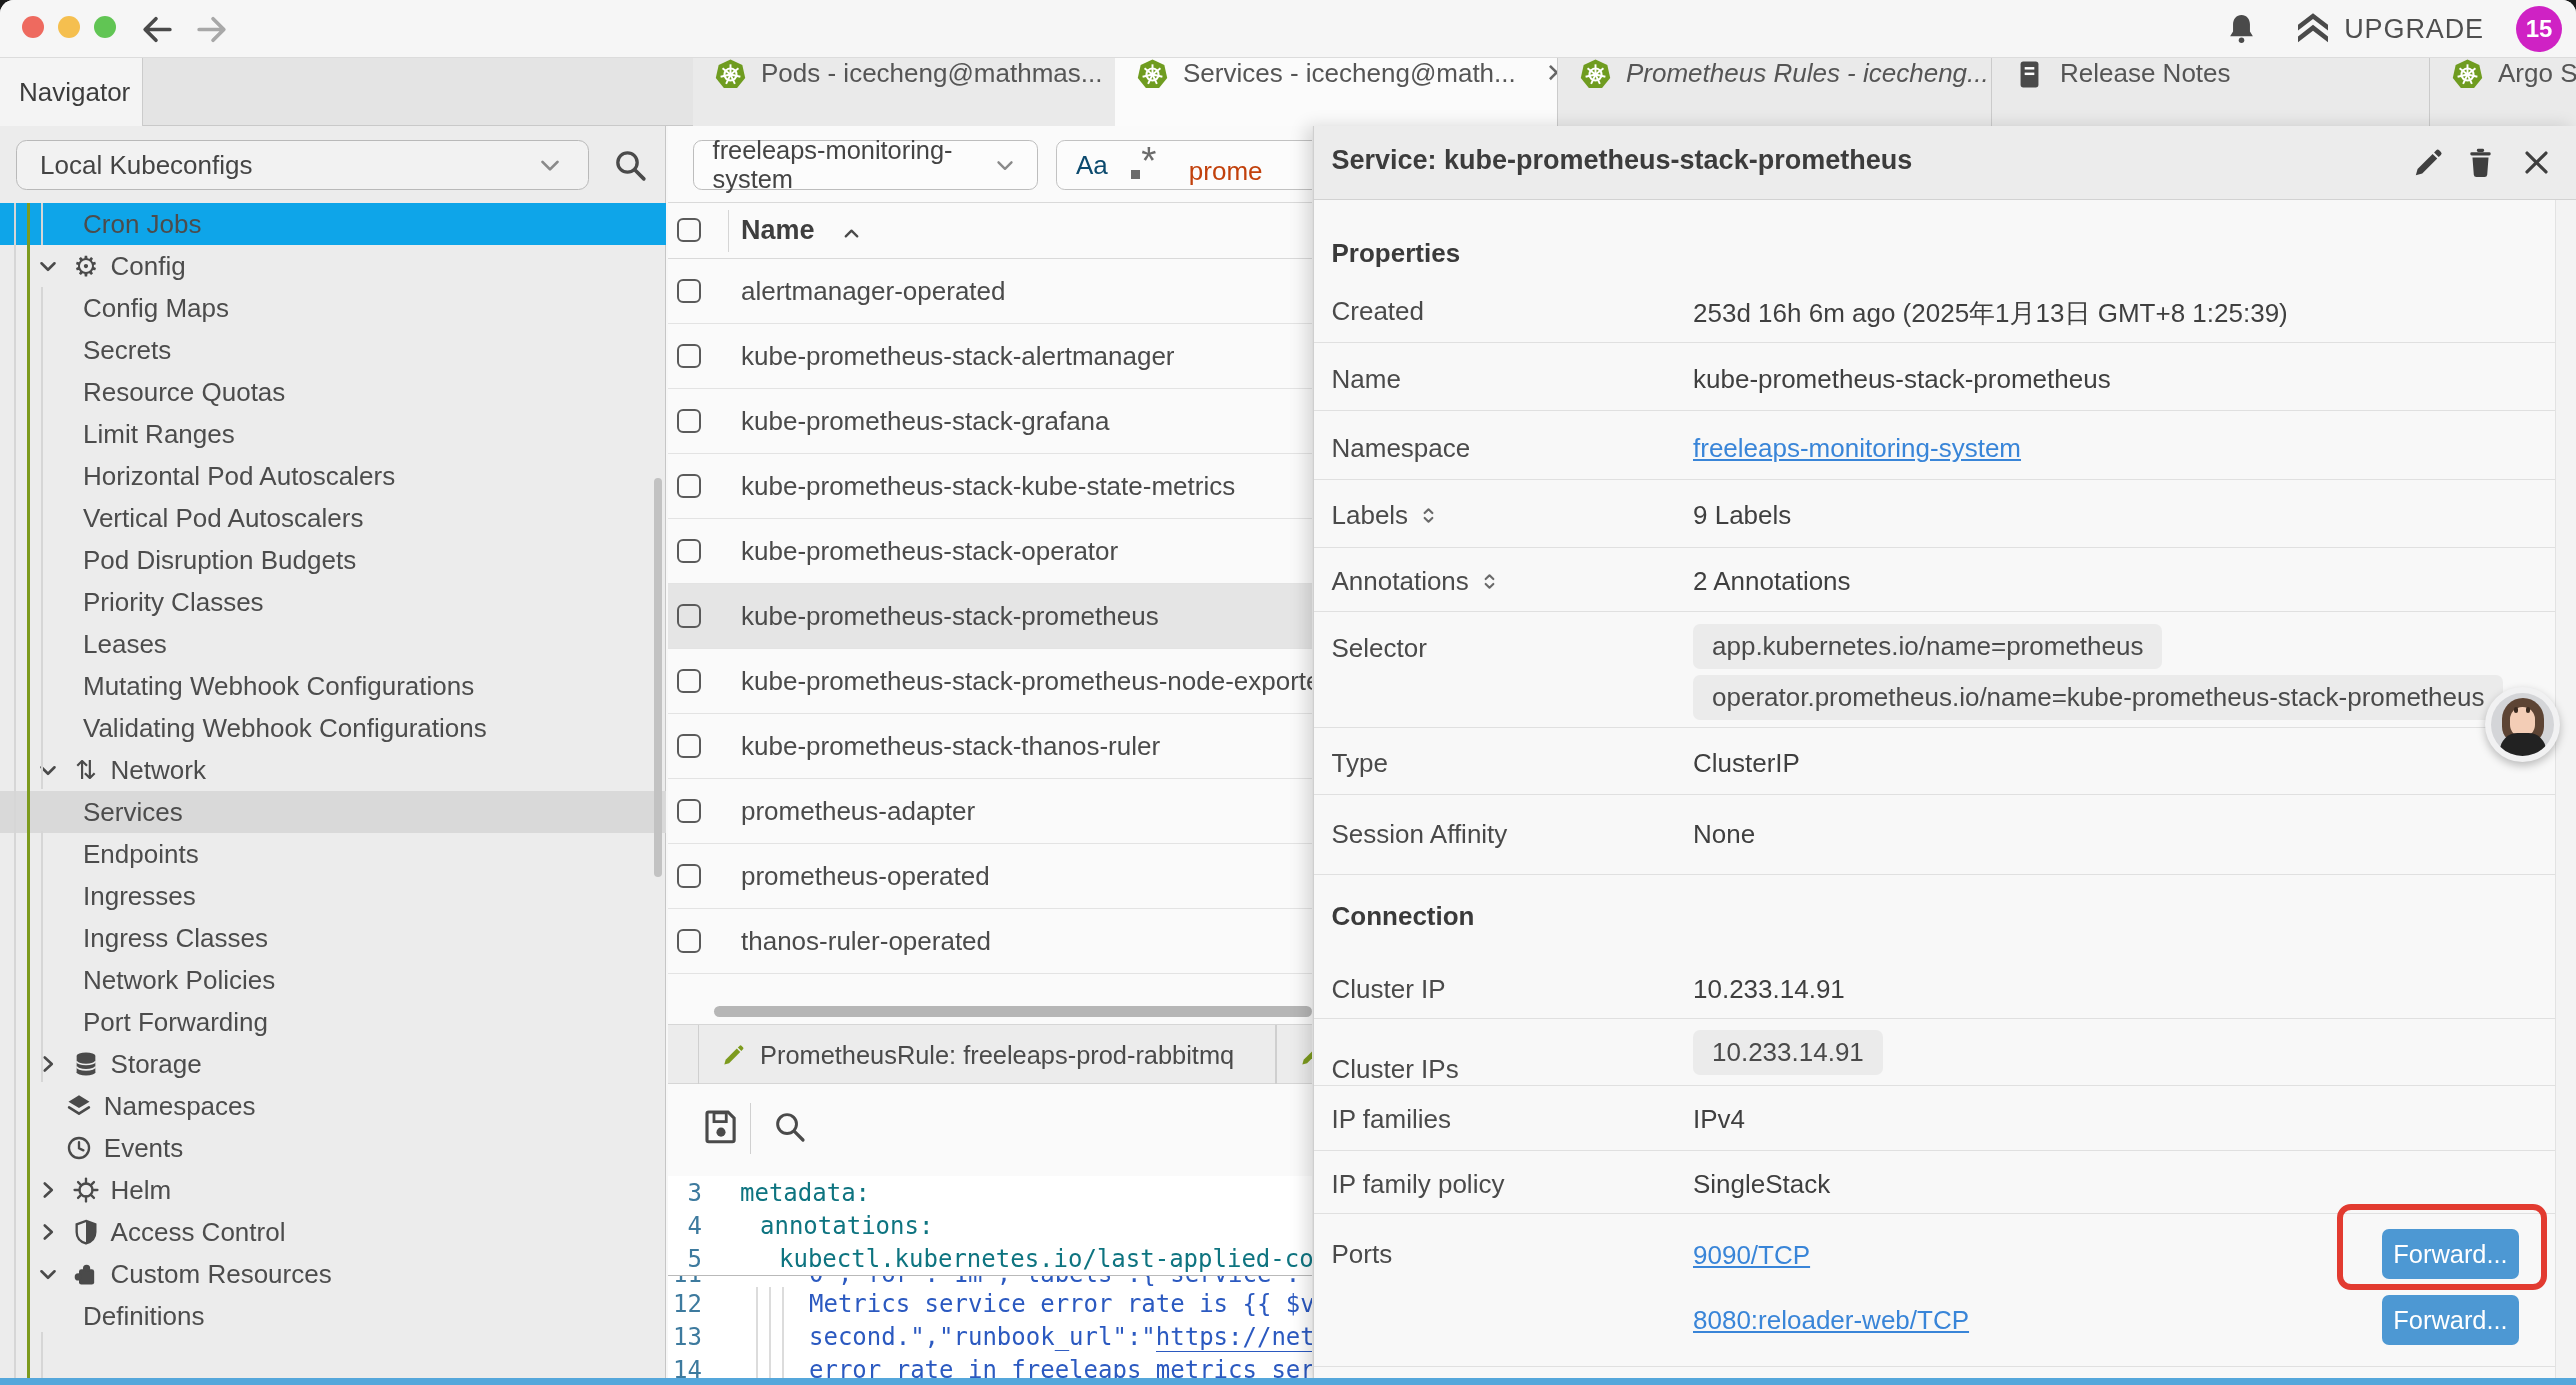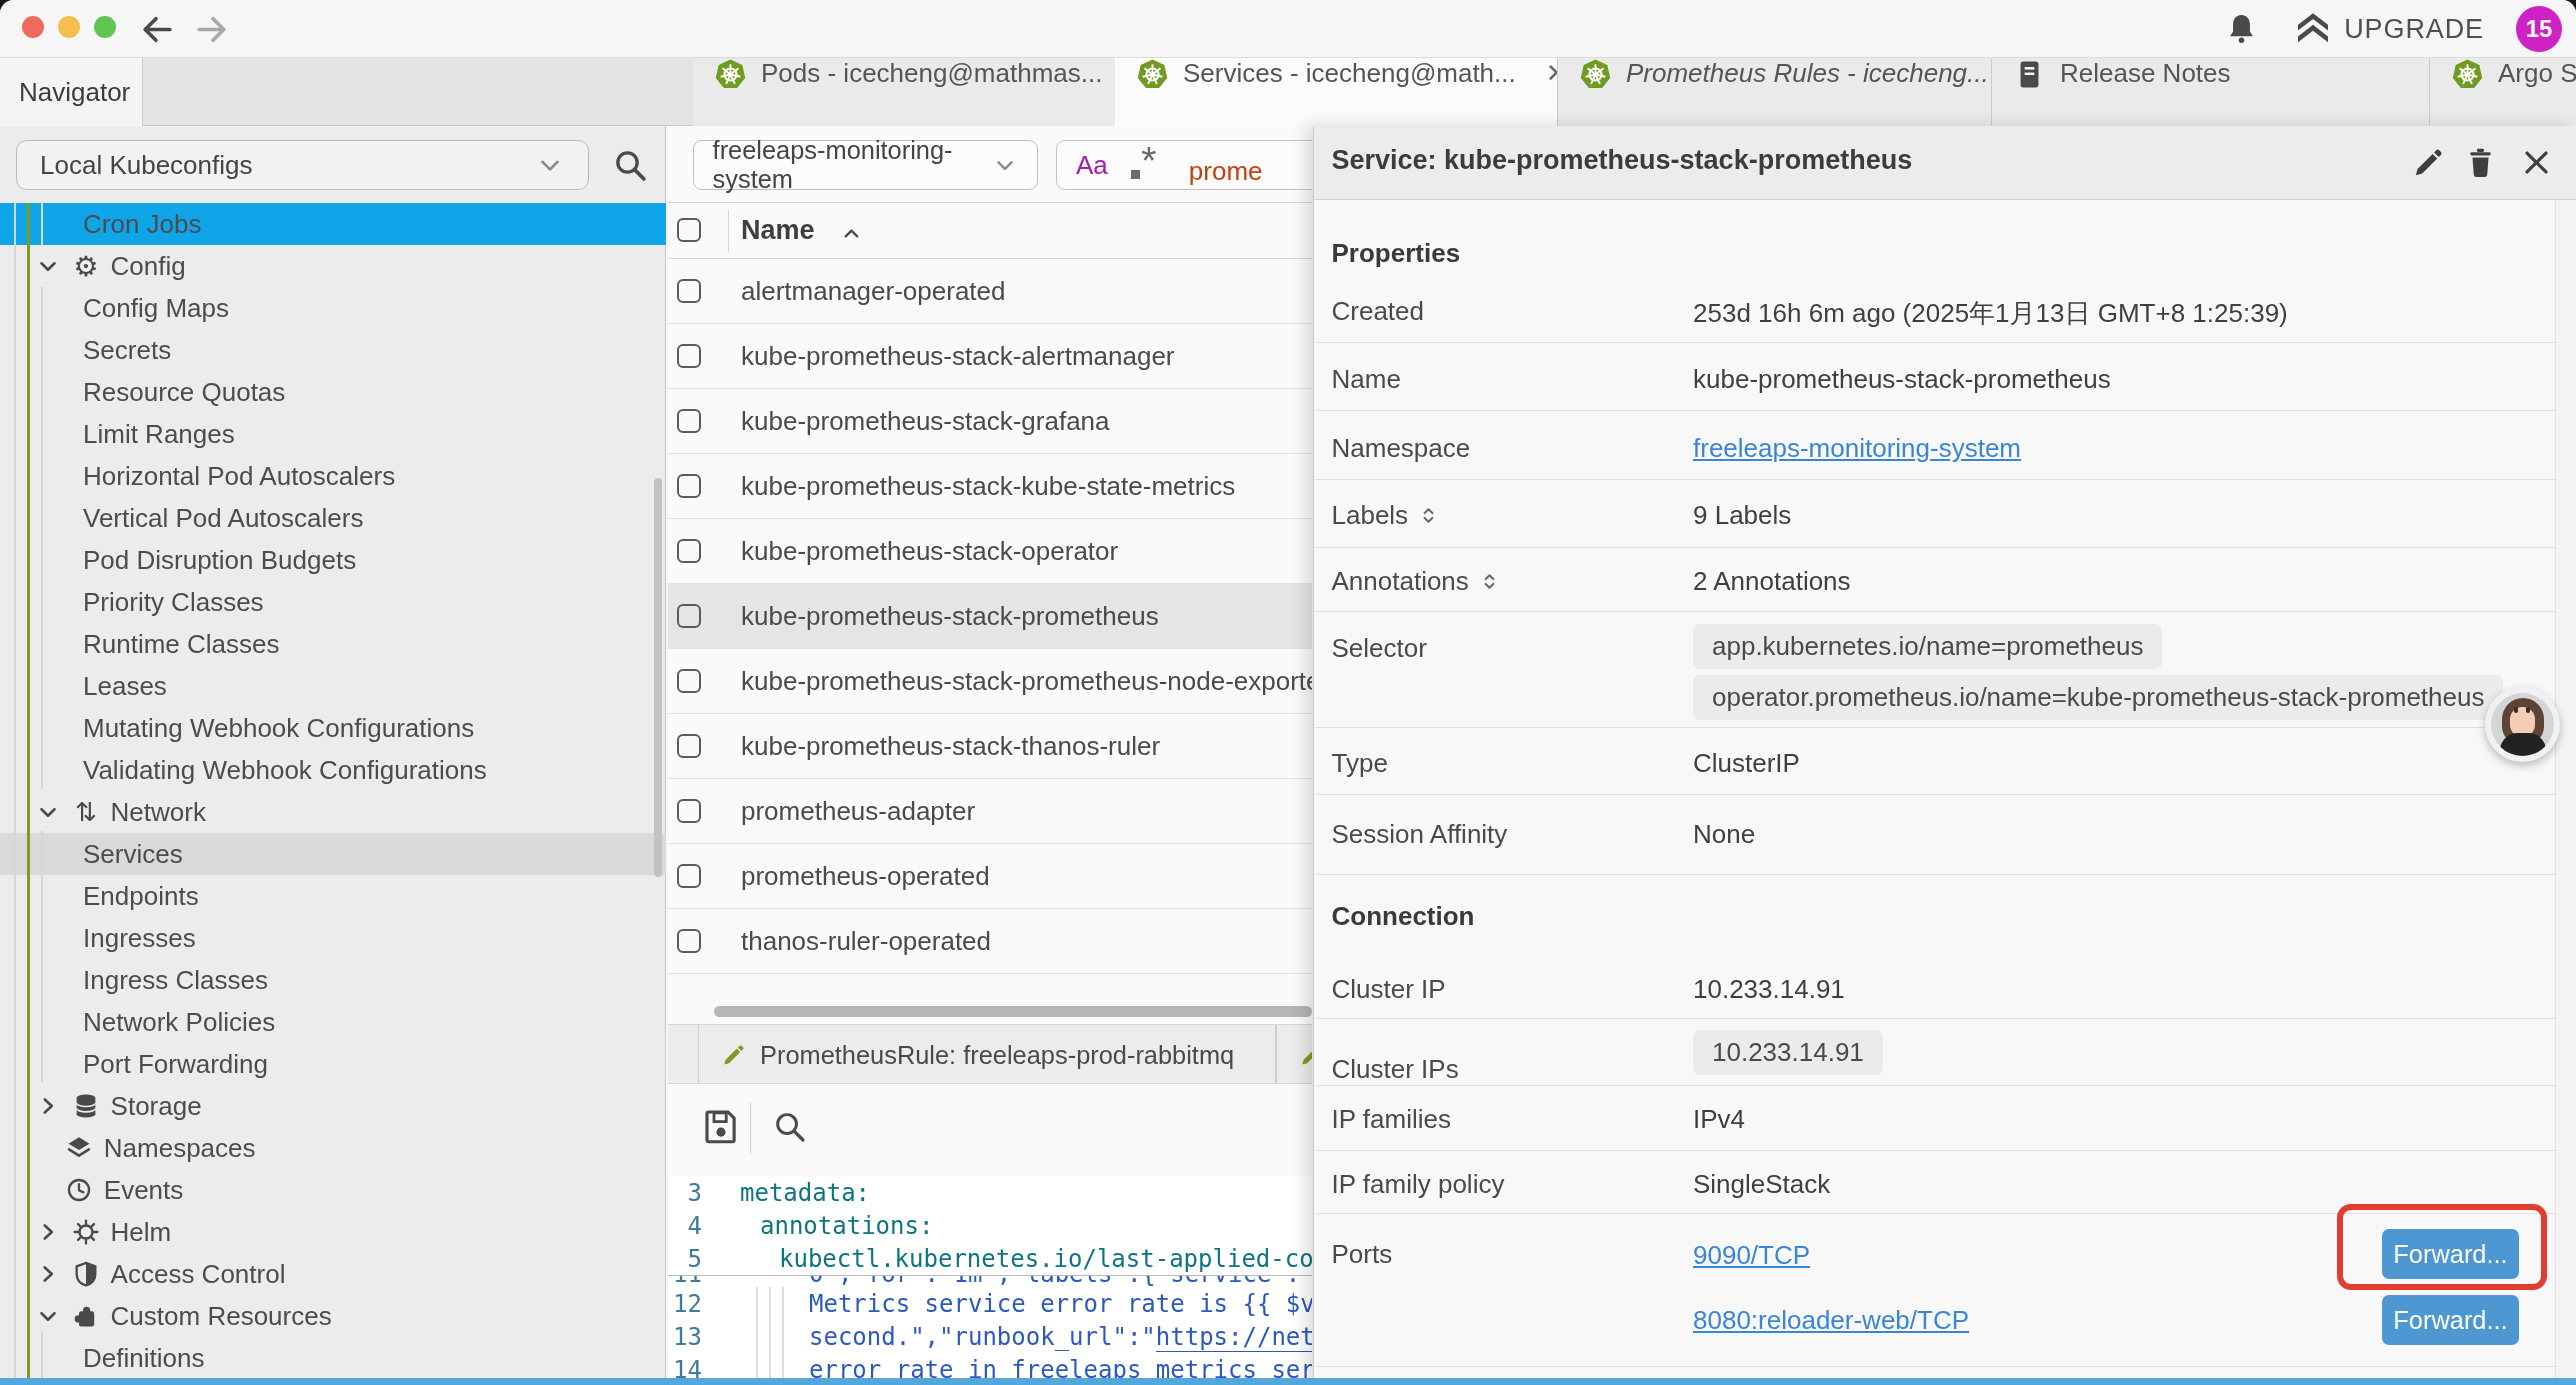--- a/index.html
+++ b/index.html
@@ -52,21 +52,21 @@
   .side-scrollthumb { position:absolute; left:654px; top:352px; width:8px; height:399px; background:#c2c2c2; border-radius:4.4px; z-index:4; }
 
   
   .middle { position:absolute; left:668px; top:126px; width:644px; height:1259px; background:#fafafa; overflow:hidden; }
   .mid-toolbar { position:absolute; left:0; top:0; width:644px; height:77px; border-bottom:0.9px solid #d9d9d9; background:#fafafa; }
   .nsselect { position:absolute; left:24.6px; top:14px; width:345px; height:50px; border:1.8px solid #bdbdbd; border-radius:8.8px;
               background:#fcfcfc; display:flex; align-items:center; padding:0 19px; font-size:25.4px; color:#444; }
   .nsselect .chev { margin-left:auto; }
   .filterbox { position:absolute; left:388px; top:14px; width:281px; height:50px; border:1.8px solid #c2c2c2; border-radius:8.8px;
                background:#fcfcfc; display:flex; align-items:center; gap:23px; padding:0 19px; font-size:26px; }
-  .ftoggle { color:#a21caf; }
+  .ftoggle { color:#0c4a6e; }
   .regex { position:relative; width:35px; height:35px; color:#6b6b6b; }
   .regex .sq { position:absolute; left:0; bottom:3.5px; width:8.8px; height:8.8px; background:#6b6b6b; }
   .regex .star { position:absolute; left:10.5px; top:-8.8px; font-size:39px; }
   .fquery { color:#c2410c;margin-top:12px; }
   .thead { position:absolute; left:0; top:77px; width:644px; height:56px; border-bottom:0.9px solid #d9d9d9; }
   .thead .colname { position:absolute; left:73px; top:12.3px; font-size:27px; font-weight:bold; color:#3e3e3e; }
   .sortcaret { position:absolute; left:172px; top:19px; width:23px; height:23px; }
   .cbox { position:absolute; left:8.8px; top:50%; margin-top:-12.3px; width:24px; height:24px; border:2.2px solid #5a5a5a; border-radius:6.1px; }
   .colsep { position:absolute; left:60px; top:7px; width:0.9px; height:42px; background:#d5d5d5; }
   .trows { position:absolute; left:0; top:133px; width:644px; }
@@ -319,23 +319,20 @@
       <div class="nav-row child">
           <span>Vertical Pod Autoscalers</span>
         </div>
       <div class="nav-row child">
           <span>Pod Disruption Budgets</span>
         </div>
       <div class="nav-row child">
           <span>Priority Classes</span>
         </div>
       <div class="nav-row child">
-          <span>Runtime Classes</span>
-        </div>
-      <div class="nav-row child">
           <span>Leases</span>
         </div>
       <div class="nav-row child">
           <span>Mutating Webhook Configurations</span>
         </div>
       <div class="nav-row child">
           <span>Validating Webhook Configurations</span>
         </div>
 
       <div class="nav-row group">

